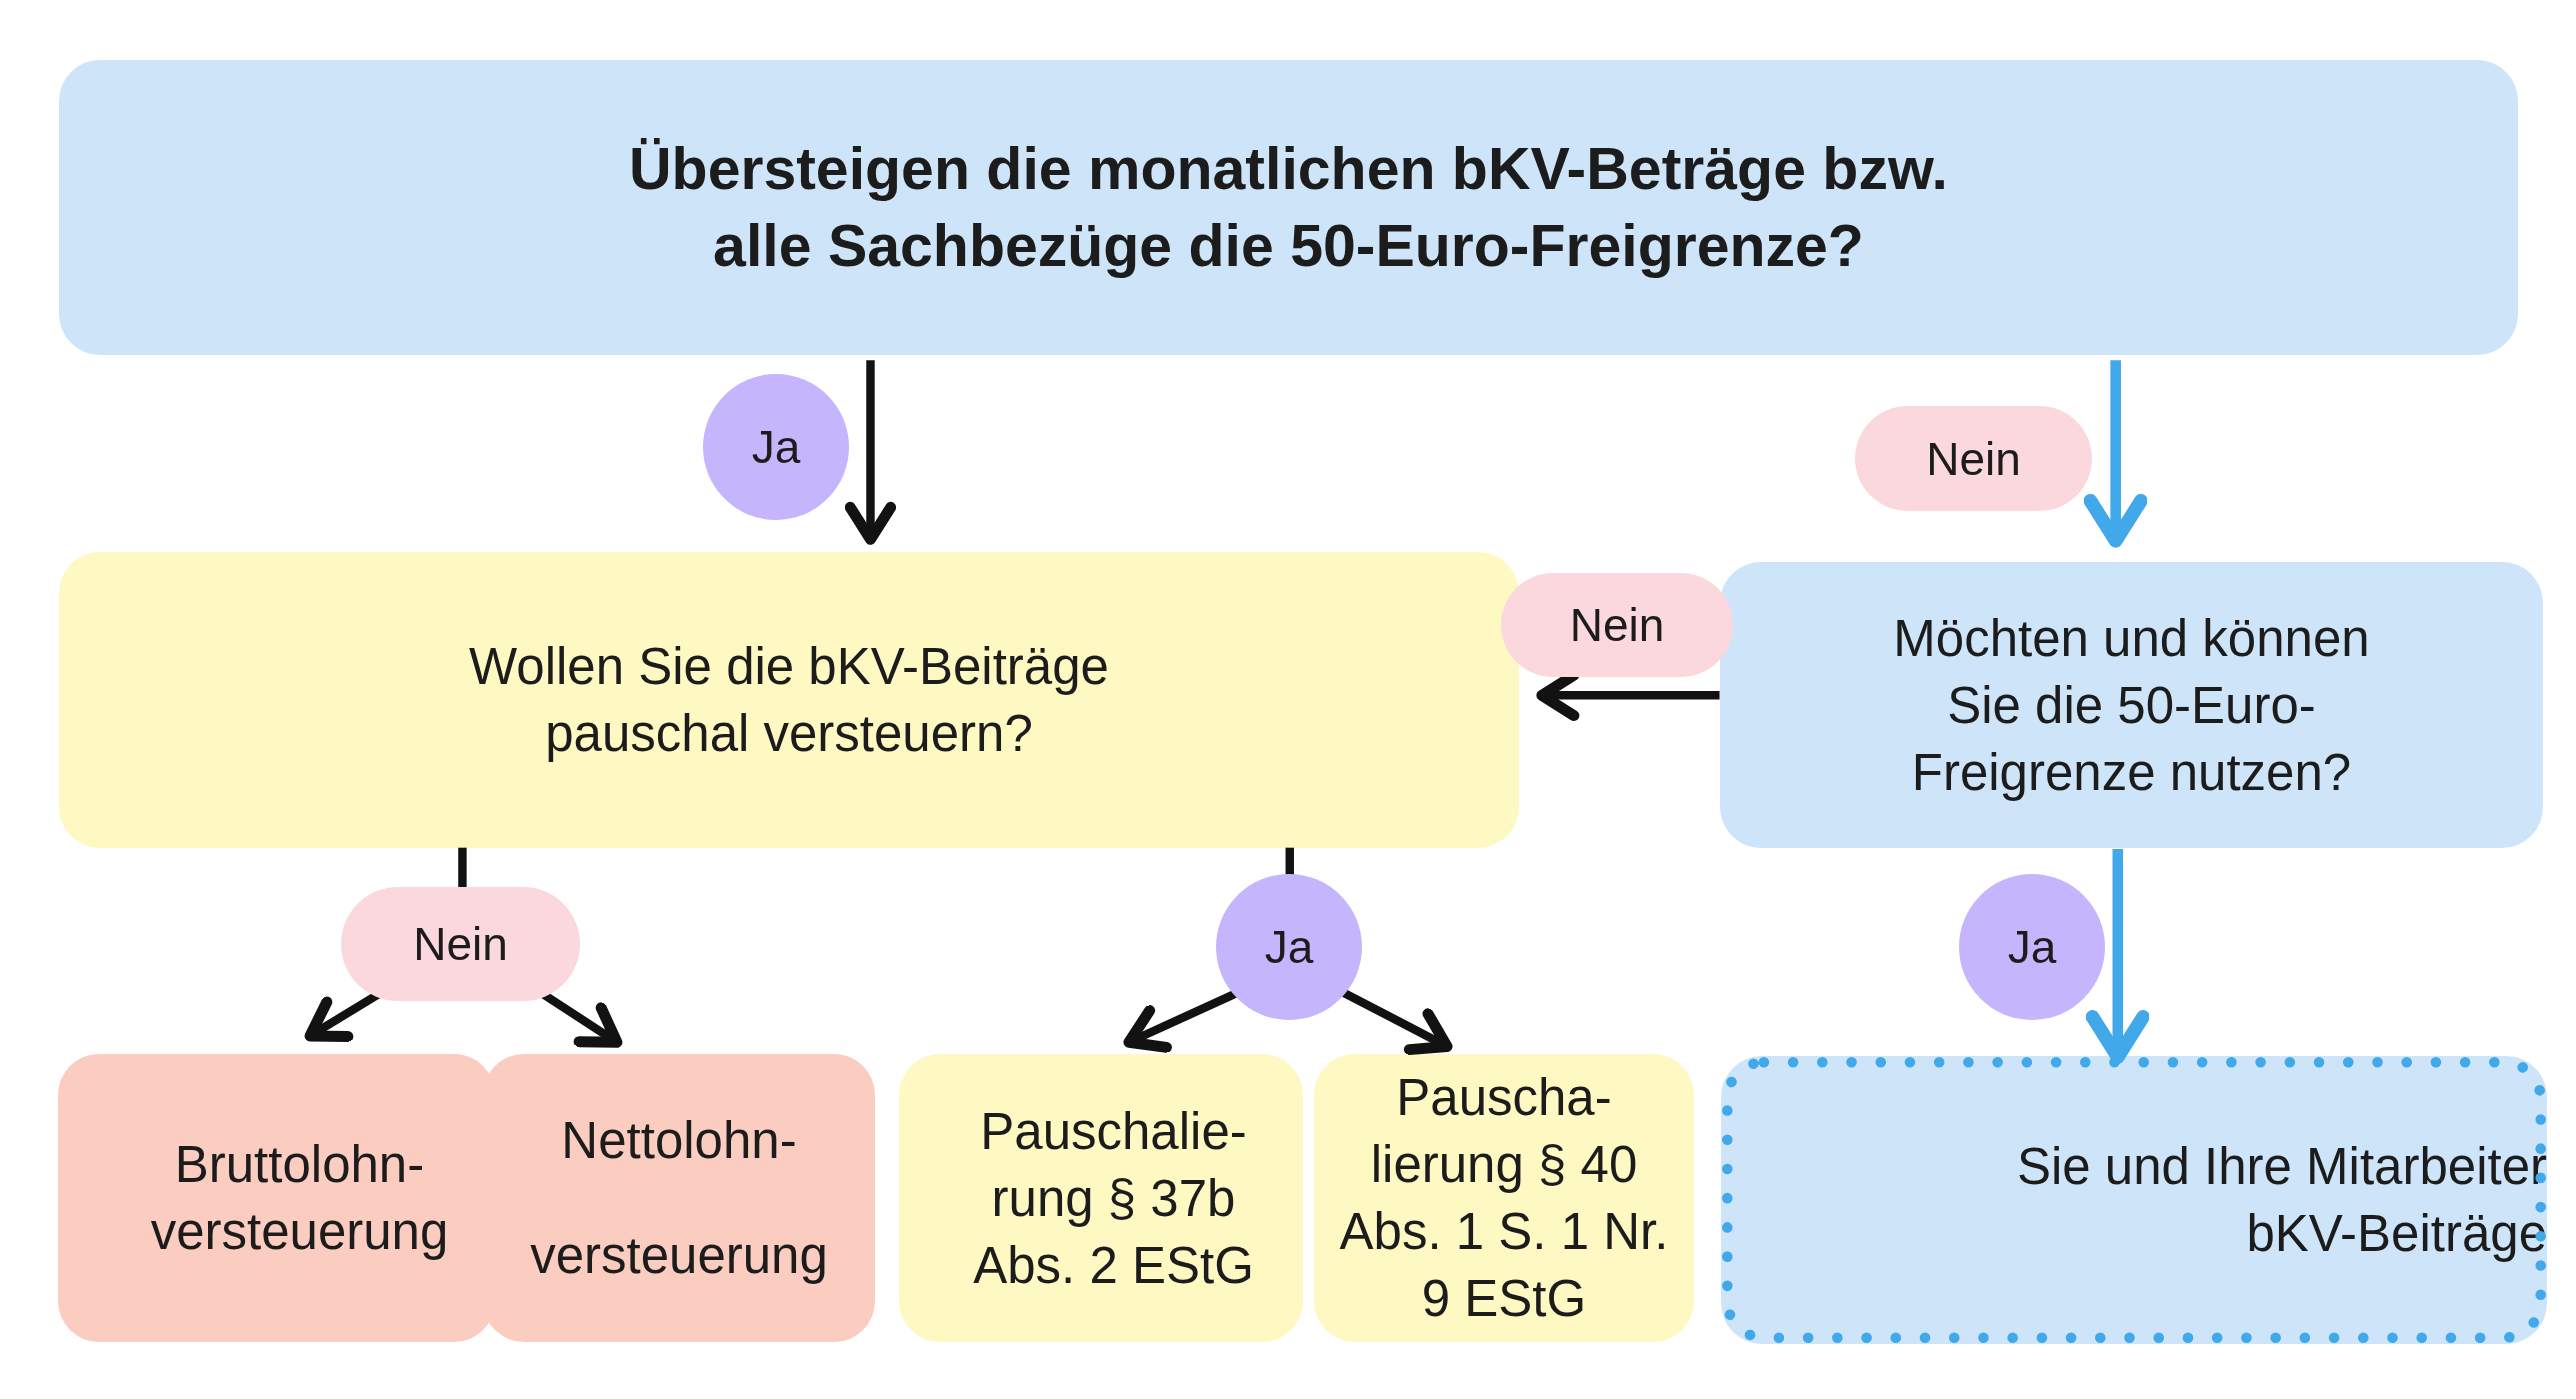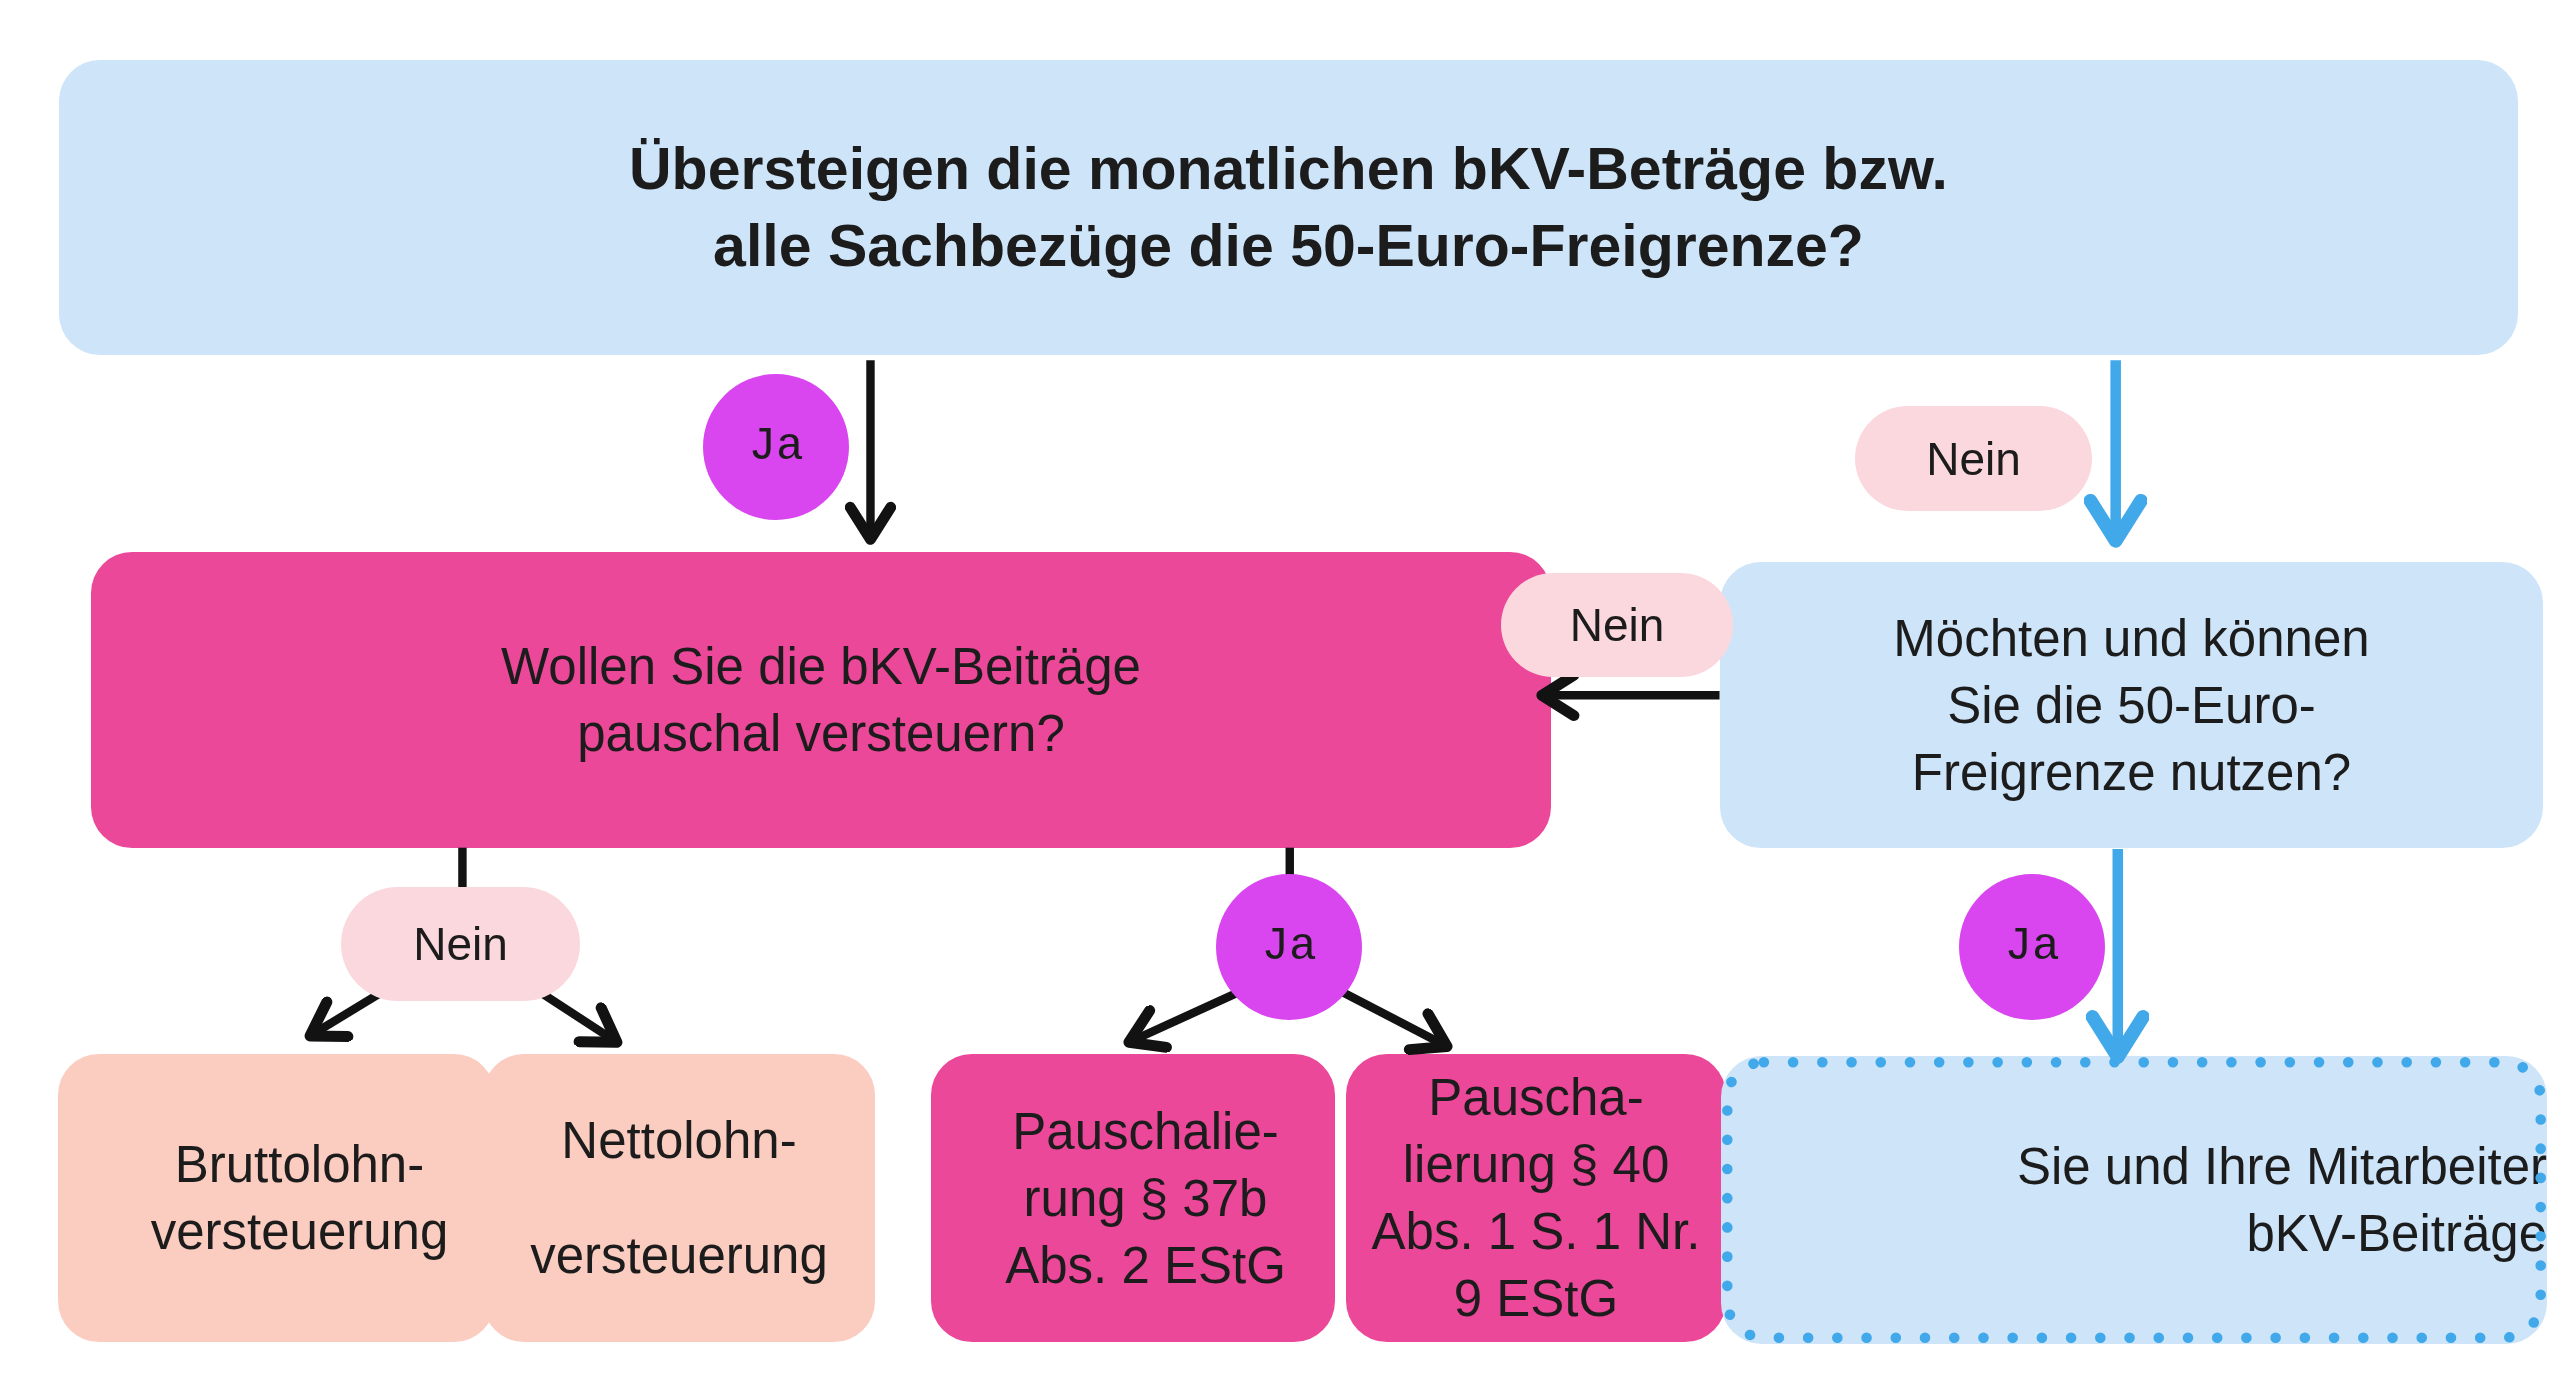--- a/index.html
+++ b/index.html
@@ -18,39 +18,39 @@
     display: flex;
     flex-direction: column;
     justify-content: center;
     align-items: center;
     text-align: center;
     z-index: 1;
   }
   .box .line { font-size: 51px; line-height: 67px; white-space: nowrap; }
   .box.title .line { font-size: 59px; line-height: 77px; font-weight: 700; }
   .bg-lightblue { background: #cde4f9; }
-  .bg-gray      { background: #ec4899; margin-left: 32px; }
+  .bg-gray      { background: #fef9c3; }
   .bg-salmon    { background: #fbccc0; }
   svg.edges {
     position: absolute;
     left: 0; top: 0;
     width: 2576px; height: 1399px;
     z-index: 2;
     pointer-events: none;
   }
   .label {
     position: absolute;
     display: flex;
     justify-content: center;
     align-items: center;
     z-index: 3;
     font-size: 46px;
     white-space: nowrap;
   }
-  .label.circle { background: #d946ef; border-radius: 50%; font-family: Liberation Mono, monospace; }
+  .label.circle { background: #c4b5fd; border-radius: 50%; }
   .label.pill   { background: #fbd8dd; border-radius: 702px; }
   .dotted-outline {
     position: absolute;
     left: 0; top: 0;
     width: 100%; height: 100%;
     pointer-events: none;
   }
 </style>
 </head>
 <body>

